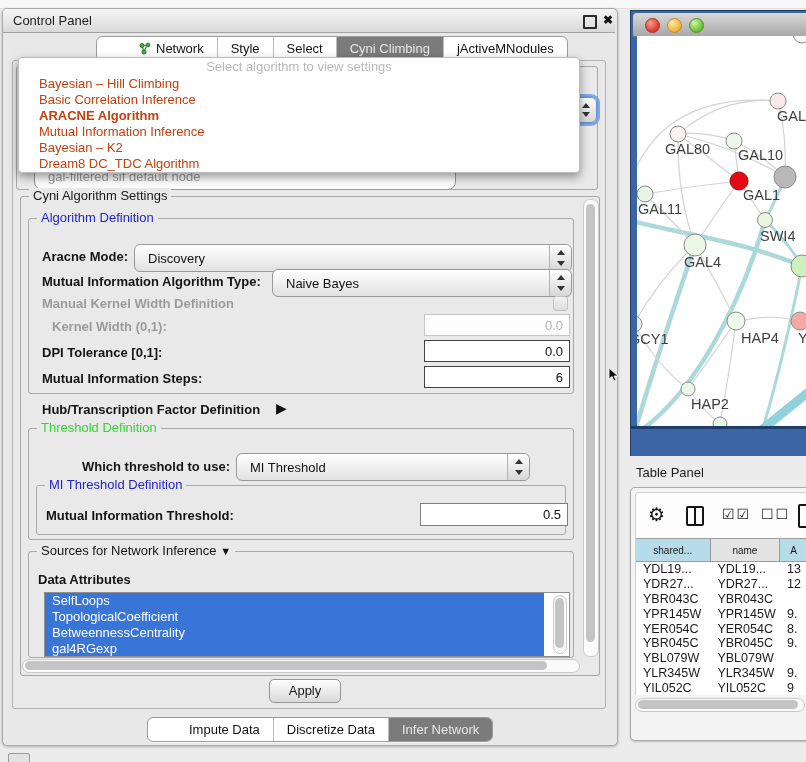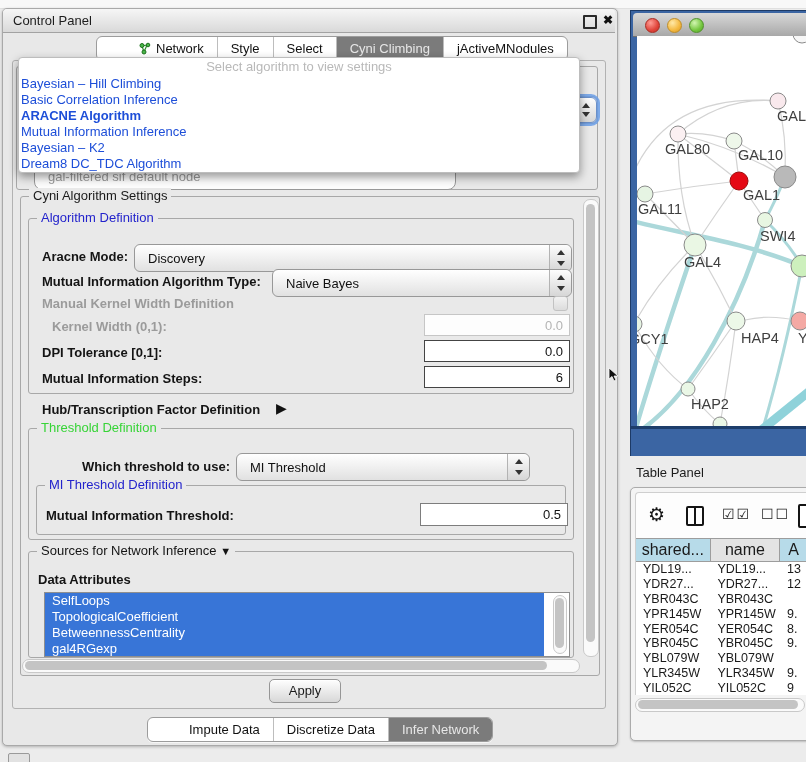--- a/index.html
+++ b/index.html
@@ -43,21 +43,21 @@
 
   .num-input{position:absolute;background:#fff;border:1px solid #444;font-size:13px;text-align:right;
              padding:0 6px 0 0;display:flex;align-items:center;justify-content:flex-end;color:#111;}
   .num-input.dis{border:1px solid #c6c6c6;color:#b4b4b4;background:#fdfdfd;}
   .checkbox{position:absolute;width:13px;height:13px;border:1px solid #c2c2c2;border-radius:3px;background:linear-gradient(#f2f2f2,#dcdcdc);}
 
   
   .dropdown{left:18px;top:57px;width:560px;height:114px;background:#fff;border:1px solid #bdbdbd;border-radius:4px;
             box-shadow:0 4px 10px rgba(0,0,0,.4);z-index:50;}
   .dd-ph{height:18px;line-height:18px;text-align:center;color:#b9b9b9;font-size:13px;}
-  .dd-item{height:16px;line-height:16px;padding-left:2px;font-size:13px;color:#1d4ed8;white-space:nowrap;}
+  .dd-item{height:16px;line-height:16px;padding-left:20px;font-size:13px;color:#c2410c;white-space:nowrap;}
   .dd-item.bold{font-weight:bold;}
 
   
   .attr-list{left:44px;top:592px;width:524px;height:63px;border:1px solid #8f8f8f;background:#fff;overflow:hidden;}
   .attr-row{height:16px;line-height:16px;background:#3875d7;color:#fff;padding-left:7px;font-size:13px;width:492px;}
   .vsb{position:absolute;background:#fafafa;border:1px solid #c9c9c9;border-radius:7px;}
   .vthumb{position:absolute;background:#c4c4c4;border-radius:6px;}
   .hsb{position:absolute;background:#fafafa;border:1px solid #c9c9c9;border-radius:7px;}
   .hthumb{position:absolute;background:#c4c4c4;border-radius:6px;}
 
@@ -79,21 +79,21 @@
   .tp-title{left:636px;top:465px;font-size:13px;color:#1c1c1c;}
   .tablewin{left:630px;top:487px;width:176px;height:252px;background:#f4f4f4;border:1px solid #ababab;border-radius:5px 0 0 5px;box-shadow:0 1px 2px rgba(0,0,0,.2);}
   .tb-toolbar{position:absolute;left:4px;top:4px;right:0;height:46px;background:#fdfdfd;border:1px solid #cfcfcf;border-right:none;border-radius:4px 0 0 0;border-bottom:none;}
   .gear{position:absolute;font-size:19px;color:#141414;}
   .colicon{position:absolute;width:14px;height:16px;border:2px solid #141414;border-radius:2px;}
   .colicon::after{content:"";position:absolute;left:50%;top:0;bottom:0;width:2px;background:#141414;transform:translateX(-1px);}
   .ckpair{position:absolute;font-size:14px;color:#222;letter-spacing:2px;}
   .docicon{position:absolute;width:16px;height:20px;border:2px solid #141414;border-radius:2px;background:#fff;}
   .tbl{position:absolute;left:4px;top:50px;right:0;overflow:hidden;background:#fff;border-left:1px solid #cfcfcf;}
   .tbl-head{display:flex;height:22px;border-top:1px solid #9d9d9d;border-bottom:1px solid #9d9d9d;}
-  .th{font-size:16px;display:flex;align-items:center;justify-content:center;border-right:1px solid #9d9d9d;box-sizing:border-box;}
+  .th{font-size:10px;display:flex;align-items:center;justify-content:center;border-right:1px solid #9d9d9d;box-sizing:border-box;}
   .th.hl{background:#b7dbe9;}
   .th.plain{background:#e3e3e3;}
   .tbl-body{height:133px;overflow:hidden;}
   .tr{display:flex;height:14.9px;}
   .td{font-size:12.5px;line-height:14.9px;white-space:nowrap;overflow:hidden;box-sizing:border-box;padding-left:7px;}
 
   .cursor{z-index:90;}
   svg text{font-family:"Liberation Sans",sans-serif;}
 </style>
 </head>

